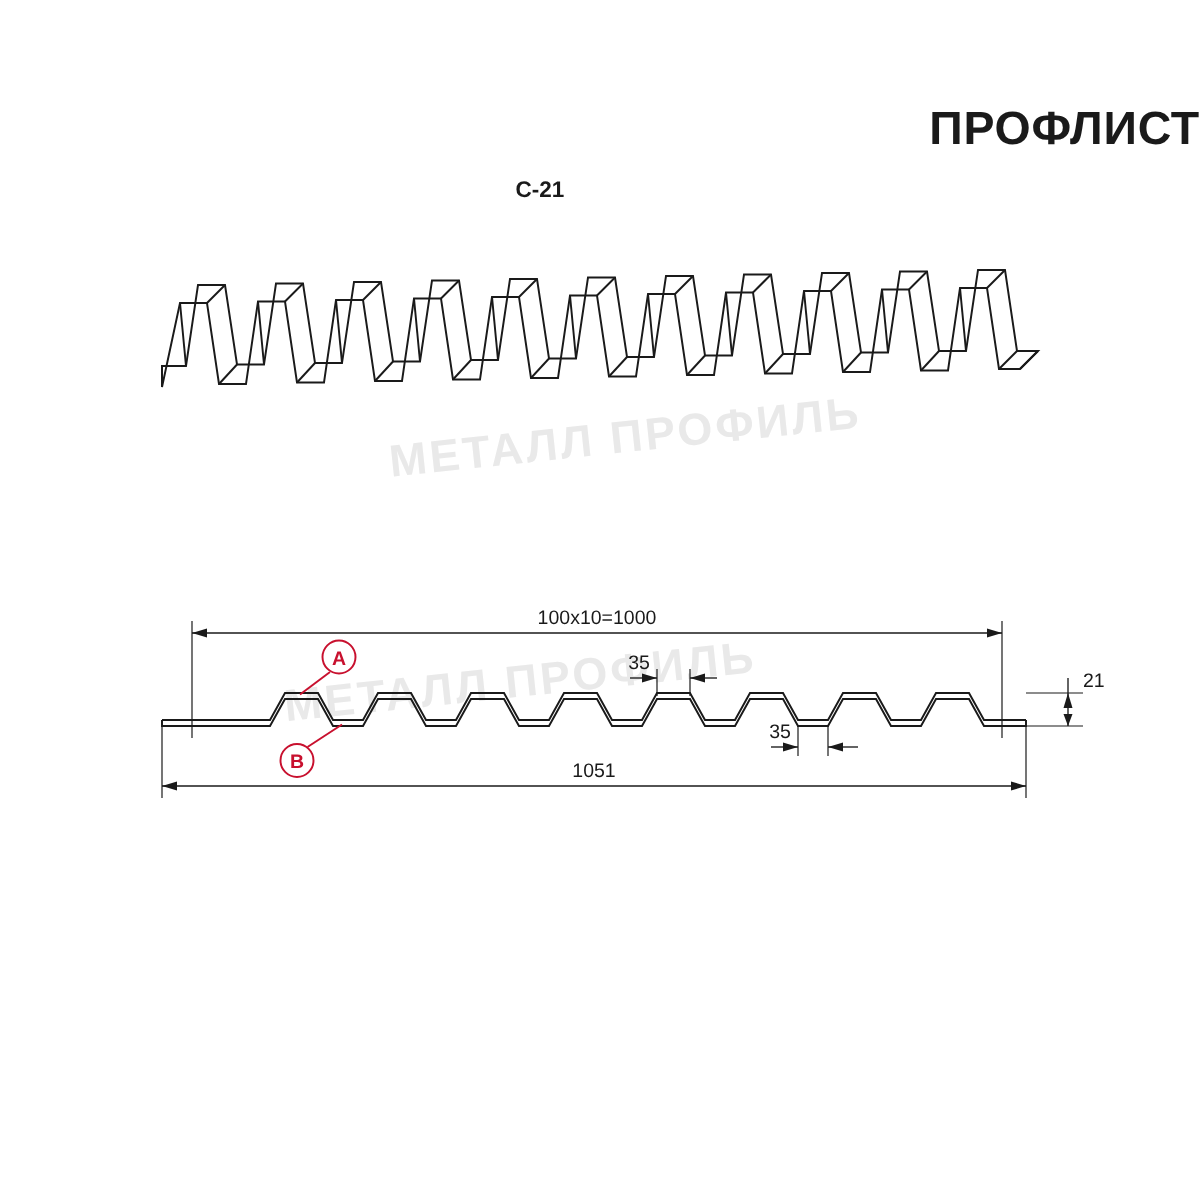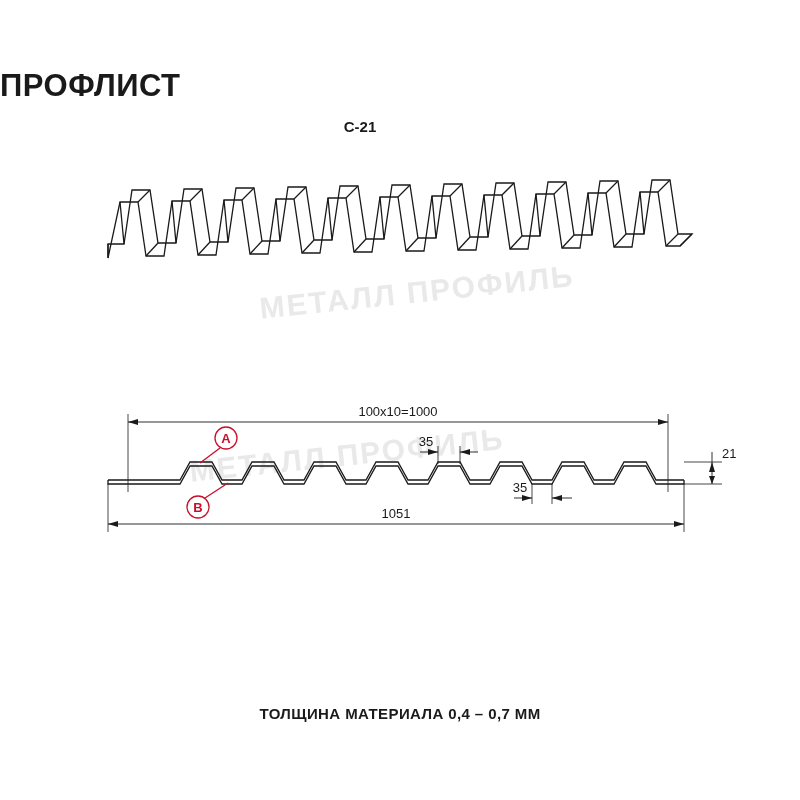--- a/index.html
+++ b/index.html
@@ -17,21 +17,21 @@
   }
   .page {
     position: absolute;
     inset: 0;
   }
   .title {
     position: absolute;
     top: 68px;
     left: 0;
     width: 800px;
-    text-align: left;
+    text-align: right;
     font-size: 31px;
     font-weight: bold;
     letter-spacing: 0.5px;
     color: #1a1a1a;
   }
   .subtitle {
     position: absolute;
     top: 118px;
     left: 0;
     width: 720px;
@@ -267,15 +267,14 @@
         <line class="ext" x1="624" y1="100" x2="624" y2="148"></line>
         <line class="dim" x1="48" y1="140" x2="624" y2="140"></line>
         <path d="M 48 140 L 58 137 L 58 143 Z" fill="#1a1a1a"></path>
         <path d="M 624 140 L 614 137 L 614 143 Z" fill="#1a1a1a"></path>
         <text class="dimtext" x="336" y="134" text-anchor="middle">1051</text>
       </g>
 
     </svg>
   </div>
 
-  <div class="footer">ТОЛЩИНА МАТЕРИАЛА 0,4 – 0,7 ММ</div>
 
 </div>
 
 </body></html>

